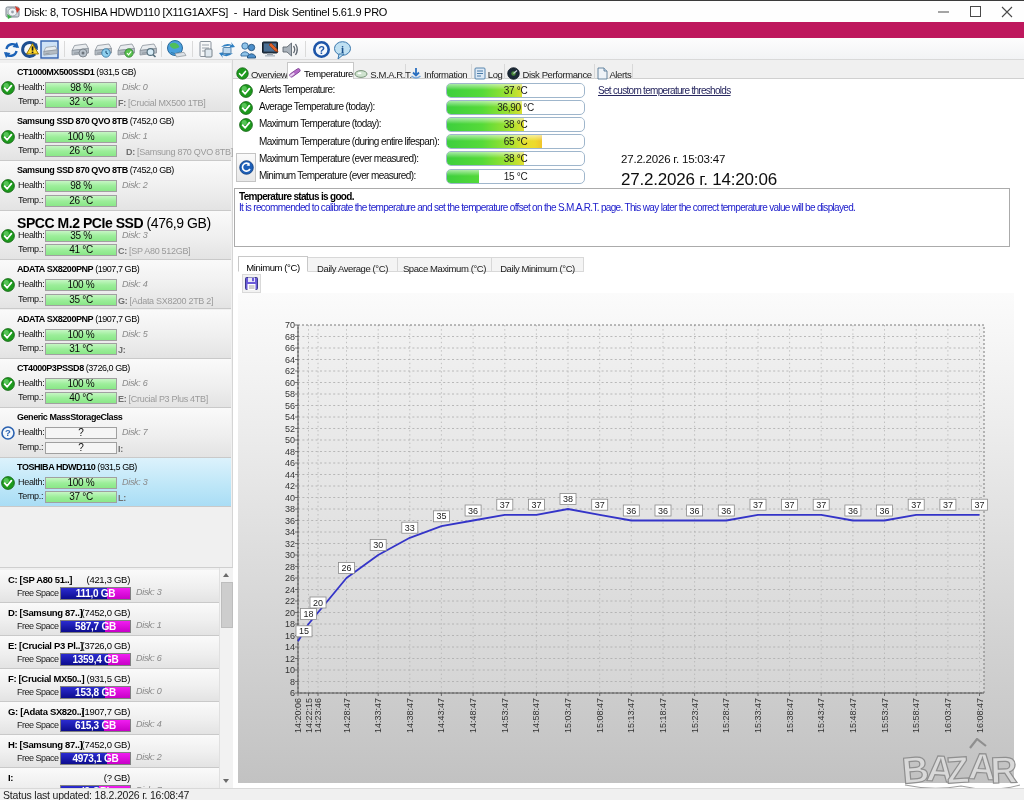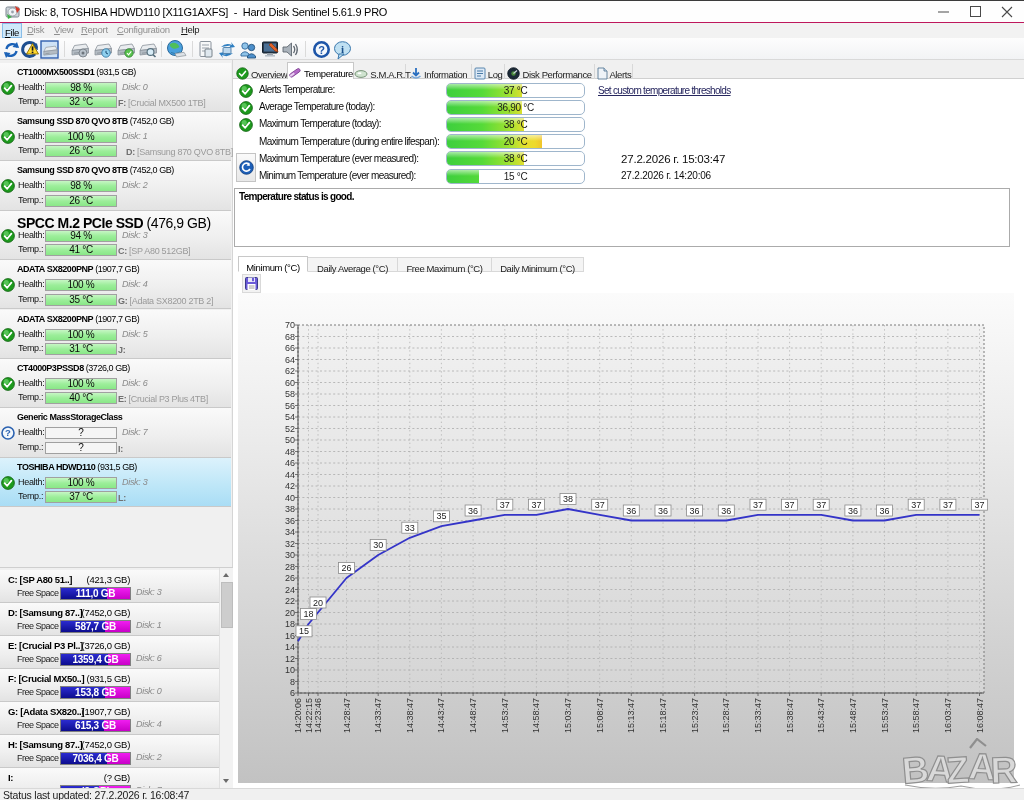--- a/index.html
+++ b/index.html
@@ -37,28 +37,20 @@
 <path d="M10 2 L15 5 L12 9 Z" fill="#d43a2a"></path>
 <path d="M2 10 L7 13 L3 15 Z" fill="#3fae49"></path>
 </svg>
       <span class="abs" style="left:24px;top:5px;font-size:11px;letter-spacing:-0.25px;color:#000;">Disk: 8, TOSHIBA HDWD110 [X11G1AXFS]&nbsp;&nbsp;-&nbsp;&nbsp;Hard Disk Sentinel 5.61.9 PRO</span>
       <svg class="abs" style="left:930px;top:0" width="94" height="21" viewBox="0 0 94 21">
         <line x1="8" y1="11" x2="19" y2="11" stroke="#4a4a4a" stroke-width="1"></line>
         <rect x="40.5" y="5.5" width="10" height="10" fill="none" stroke="#4a4a4a" stroke-width="1"></rect>
         <path d="M72 6 L82 16 M82 6 L72 16" stroke="#4a4a4a" stroke-width="1.1"></path>
       </svg>
     </div>
-    <div class="abs" style="left:0;top:22px;width:1024px;height:15px;background:#f2f2f2;">
-      <div class="abs" style="left:2px;top:0;width:20px;height:15px;background:#cfe8fa;border:1px solid #88bde8;box-sizing:border-box;text-align:center;line-height:14px;"><span class="menu" style="color:#000;"><u>F</u>ile</span></div>
-      <span class="abs menu" style="left:27px;top:1px;color:#8f8f8f;"><u>D</u>isk</span>
-      <span class="abs menu" style="left:54px;top:1px;color:#8f8f8f;"><u>V</u>iew</span>
-      <span class="abs menu" style="left:81px;top:1px;color:#8f8f8f;"><u>R</u>eport</span>
-      <span class="abs menu" style="left:117px;top:1px;color:#8f8f8f;"><u>C</u>onfiguration</span>
-      <span class="abs menu" style="left:181px;top:1px;color:#1a1a1a;"><u>H</u>elp</span>
-    </div>
     <div class="abs" style="left:0;top:37px;width:1024px;height:22px;background:linear-gradient(180deg,#fdfdfd,#f2f3f5);border-bottom:1px solid #d9d9d9;box-sizing:border-box;">
       <svg class="abs" style="left:0;top:2px" width="1024" height="20" viewBox="0 0 1024 20">
         <g transform="translate(3,1)">
           <path d="M14.5 6 A6 6 0 0 0 3.5 8" fill="none" stroke="#1c62b7" stroke-width="2.4"></path>
           <path d="M2.5 12 A6 6 0 0 0 13.5 10" fill="none" stroke="#1c62b7" stroke-width="2.4"></path>
           <path d="M14 1 L16 7 L9.5 6 Z" fill="#1c62b7"></path>
           <path d="M3 17 L1 11 L7.5 12 Z" fill="#1c62b7"></path>
         </g>
         <g transform="translate(21,1)">
           <path d="M15.5 7 A7 7 0 1 0 14 13" fill="none" stroke="#1d4e8f" stroke-width="3"></path>
@@ -203,21 +195,21 @@
       </div>
       <div class="tile" style="top:150.7px;height:48.4px;">
         <div class="abs" style="left:17px;top:4px;font-size:14px;letter-spacing:-0.45px;white-space:nowrap;"><b>SPCC M.2 PCIe SSD</b> (476,9 GB)</div>
         <div class="abs" style="left:1px;top:18px;"><svg width="14" height="14" viewBox="0 0 14 14">
             <circle cx="7" cy="7" r="6.4" fill="#1d9a1d"></circle>
             <circle cx="7" cy="7" r="6.4" fill="none" stroke="#116011" stroke-width="0.8"></circle>
             <circle cx="5.2" cy="4.6" r="2.6" fill="#6fd66f" opacity="0.7"></circle>
             <path d="M3.6 7.2 L6.2 9.8 L10.4 4.6" fill="none" stroke="#fff" stroke-width="1.8" stroke-linecap="round" stroke-linejoin="round"></path>
           </svg></div>
         <span class="abs fs11" style="left:18px;top:19px;color:#111;">Health:</span>
-        <div class="gbar" style="top:19px;">94 %</div>
+        <div class="gbar" style="top:19px;">35 %</div>
         <span class="abs fs11 it" style="left:122px;top:19px;">Disk: 3</span>
         <span class="abs fs11" style="left:18px;top:33.5px;color:#111;">Temp.:</span>
         <div class="gbar" style="top:33.5px;">41 °C</div>
         <span class="abs" style="left:118px;top:35.5px;font-size:9px;letter-spacing:-0.3px;white-space:nowrap;"><b style="color:#707070;">C:</b> <span style="color:#9a9a9a;">[SP A80 512GB]</span></span>
       </div>
       <div class="tile" style="top:200.1px;height:48.4px;">
         <div class="abs" style="left:17px;top:4px;font-size:9px;letter-spacing:-0.45px;white-space:nowrap;"><b>ADATA SX8200PNP</b> (1907,7 GB)</div>
         <div class="abs" style="left:1px;top:18px;"><svg width="14" height="14" viewBox="0 0 14 14">
             <circle cx="7" cy="7" r="6.4" fill="#1d9a1d"></circle>
             <circle cx="7" cy="7" r="6.4" fill="none" stroke="#116011" stroke-width="0.8"></circle>
@@ -345,21 +337,21 @@
           </div>
           <span class="abs fs11 it" style="left:136px;top:17px;">Disk: 4</span>
         </div>
         <div class="tile" style="top:167px;height:32px;width:219px;">
           <div class="abs" style="left:8px;top:4px;font-size:9.5px;letter-spacing:-0.35px;white-space:nowrap;"><b>H: [Samsung 87..]</b></div>
           <div class="abs" style="left:60px;top:4px;width:70px;text-align:right;font-size:9.5px;letter-spacing:-0.3px;white-space:nowrap;">(7452,0 GB)</div>
           <span class="abs" style="left:17px;top:18px;font-size:9px;letter-spacing:-0.5px;color:#222;">Free Space</span>
           <div class="abs" style="left:60px;top:16.5px;width:69px;height:11px;border:1px solid #808080;overflow:hidden;">
             <div class="abs" style="left:0;top:0;width:67%;height:11px;background:linear-gradient(180deg,#2b2bd0,#0d0d8e);"></div>
             <div class="abs" style="left:67%;top:0;width:33%;height:11px;background:linear-gradient(180deg,#f01df0,#c800c8);"></div>
-            <div class="abs" style="left:0;top:0;width:69px;text-align:center;font-size:10px;letter-spacing:-0.25px;line-height:11px;color:#fff;font-weight:bold;">7036,4 GB</div>
+            <div class="abs" style="left:0;top:0;width:69px;text-align:center;font-size:10px;letter-spacing:-0.25px;line-height:11px;color:#fff;font-weight:bold;">4973,1 GB</div>
           </div>
           <span class="abs fs11 it" style="left:136px;top:17px;">Disk: 2</span>
         </div>
         <div class="tile" style="top:200px;height:32px;width:219px;">
           <div class="abs" style="left:8px;top:4px;font-size:9.5px;letter-spacing:-0.35px;white-space:nowrap;"><b>I:</b></div>
           <div class="abs" style="left:60px;top:4px;width:70px;text-align:right;font-size:9.5px;letter-spacing:-0.3px;white-space:nowrap;">(? GB)</div>
           <span class="abs" style="left:17px;top:18px;font-size:9px;letter-spacing:-0.5px;color:#222;">Free Space</span>
           <div class="abs" style="left:60px;top:16.5px;width:69px;height:11px;border:1px solid #808080;overflow:hidden;">
             <div class="abs" style="left:0;top:0;width:55%;height:11px;background:linear-gradient(180deg,#2b2bd0,#0d0d8e);"></div>
             <div class="abs" style="left:55%;top:0;width:45%;height:11px;background:linear-gradient(180deg,#f01df0,#c800c8);"></div>
@@ -444,51 +436,52 @@
       <span class="rowlab" style="left:26px;top:58.4px;">Maximum Temperature (today):</span>
       <div class="tbarw" style="left:213px;top:56.9px;">
         <div class="tfill" style="width:77px;"></div>
         <div class="tgloss"></div>
         <div class="tval">38 °C</div>
       </div>
       <span class="rowlab" style="left:26px;top:75.6px;">Maximum Temperature (during entire lifespan):</span>
       <div class="tbarw" style="left:213px;top:74.1px;">
         <div class="tfill" style="width:95px;"></div>
         <div class="tgloss"></div>
-        <div class="tval">20 °C</div>
+        <div class="tval">65 °C</div>
       </div>
       <span class="rowlab" style="left:26px;top:92.8px;">Maximum Temperature (ever measured):</span>
       <div class="tbarw" style="left:213px;top:91.3px;">
         <div class="tfill" style="width:77px;"></div>
         <div class="tgloss"></div>
         <div class="tval">38 °C</div>
       </div>
       <span class="abs" style="left:388px;top:92.8px;font-size:11.5px;letter-spacing:-0.2px;color:#0d0d0d;">27.2.2026 г. 15:03:47</span>
       <span class="rowlab" style="left:26px;top:110.0px;">Minimum Temperature (ever measured):</span>
       <div class="tbarw" style="left:213px;top:108.5px;">
         <div class="tfill" style="width:32px;"></div>
         <div class="tgloss"></div>
         <div class="tval">15 °C</div>
       </div>
-      <span class="abs" style="left:388px;top:110.0px;font-size:10px;letter-spacing:-0.2px;color:#0d0d0d;">27.2.2026 г. 14:20:06</span>
+      <span class="abs" style="left:388px;top:110.0px;font-size:17px;letter-spacing:-0.2px;color:#0d0d0d;">27.2.2026 г. 14:20:06</span>
       <div class="abs" style="left:3px;top:93px;width:20px;height:29px;background:linear-gradient(180deg,#fafafa,#e8e8e8);border:1px solid #c4c4c4;box-sizing:border-box;">
         <svg class="abs" style="left:1.5px;top:6px" width="15" height="15" viewBox="0 0 15 15">
           <circle cx="7.5" cy="7.5" r="6.8" fill="#1d5fb8"></circle>
           <circle cx="7.5" cy="7.5" r="6.8" fill="none" stroke="#0d3a78" stroke-width="0.8"></circle>
           <path d="M10.5 4.5 A4 4 0 1 0 11 9" fill="none" stroke="#fff" stroke-width="1.6"></path>
           <path d="M10 2.5 L10.8 6 L7.5 5.5 Z" fill="#fff"></path>
         </svg>
       </div>
       <span class="abs" style="left:365px;top:25px;font-size:10px;letter-spacing:-0.7px;color:#26265e;text-decoration:underline;">Set custom temperature thresholds</span>
       <div class="abs" style="left:1px;top:128px;width:776px;height:59px;background:#fff;border:1px solid #ababab;box-sizing:border-box;padding:2px 4px;">
         <div style="font-size:10px;letter-spacing:-0.68px;color:#000;font-weight:bold;">Temperature status is good.</div>
+        <div style="font-size:10px;letter-spacing:-0.68px;color:#2020cc;">It is recommended to calibrate the temperature and set the temperature offset on the S.M.A.R.T. page. This way later the correct temperature value will be displayed.</div>
       </div>
       <div class="abs" style="left:5px;top:196px;width:70px;height:16px;background:#fff;border:1px solid #c8c8c8;border-bottom:1px solid #fff;box-sizing:border-box;text-align:center;z-index:2;"><span style="font-size:9.5px;letter-spacing:-0.4px;color:#000;line-height:15px;">Minimum (°C)</span></div>
       <div class="abs" style="left:75px;top:197px;width:90px;height:15px;background:#f4f4f4;border:1px solid #d8d8d8;border-left:none;box-sizing:border-box;text-align:center;"><span style="font-size:9.5px;letter-spacing:-0.4px;color:#222;line-height:14px;">Daily Average (°C)</span></div>
-      <div class="abs" style="left:165px;top:197px;width:94px;height:15px;background:#f4f4f4;border:1px solid #d8d8d8;border-left:none;box-sizing:border-box;text-align:center;"><span style="font-size:9.5px;letter-spacing:-0.4px;color:#222;line-height:14px;">Free Maximum (°C)</span></div>
+      <div class="abs" style="left:165px;top:197px;width:94px;height:15px;background:#f4f4f4;border:1px solid #d8d8d8;border-left:none;box-sizing:border-box;text-align:center;"><span style="font-size:9.5px;letter-spacing:-0.4px;color:#222;line-height:14px;">Space Maximum (°C)</span></div>
       <div class="abs" style="left:259px;top:197px;width:92px;height:15px;background:#f4f4f4;border:1px solid #d8d8d8;border-left:none;box-sizing:border-box;text-align:center;"><span style="font-size:9.5px;letter-spacing:-0.4px;color:#222;line-height:14px;">Daily Minimum (°C)</span></div>
       <div class="abs" style="left:9px;top:214px;width:17px;height:17px;background:#f2f2f2;border:1px solid #d9d9d9;">
         <svg class="abs" style="left:1.5px;top:1.5px" width="13" height="13" viewBox="0 0 13 13">
           <rect x="0.5" y="0.5" width="12" height="12" rx="1" fill="#6a5ad8" stroke="#3a3a8a" stroke-width="1"></rect>
           <rect x="3" y="0.5" width="7" height="4.5" fill="#e8e8f8"></rect>
           <rect x="7" y="1" width="2" height="3.2" fill="#6a5ad8"></rect>
           <rect x="2.5" y="7" width="8" height="6" fill="#fff"></rect>
           <line x1="4" y1="9" x2="9.5" y2="9" stroke="#888" stroke-width="0.8"></line>
           <line x1="4" y1="11" x2="9.5" y2="11" stroke="#888" stroke-width="0.8"></line>
         </svg>
@@ -737,14 +730,14 @@
 <text x="0" y="45" transform="rotate(-5 9 42)">B</text>
 <text x="23" y="43" transform="rotate(4 31 42)">A</text>
 <text x="44" y="45" transform="rotate(-4 52 42)">Z</text>
 <text x="65" y="41" transform="rotate(3 73 42)">A</text>
 <text x="88" y="45" transform="rotate(-2 96 42)">R</text>
 </g>
 <path d="M67 10 L74 1 L83 8" fill="none" stroke="#8f8f8f" stroke-width="2.2"></path>
 <path d="M2 47 Q30 53 58 48 Q88 55 117 47" fill="none" stroke="#9f9f9f" stroke-width="1.1"></path>
 </svg>
     <div class="abs" style="left:0;top:787px;width:1024px;height:13px;background:#f0f0f0;border-top:1px solid #d9d9d9;box-sizing:border-box;">
-      <span class="abs" style="left:3px;top:0px;font-size:10.5px;letter-spacing:-0.2px;color:#1a1a1a;">Status last updated: 27.2.2026 г. 16:08:47</span>
+      <span class="abs" style="left:3px;top:0px;font-size:10.5px;letter-spacing:-0.2px;color:#1a1a1a;">Status last updated: 18.2.2026 г. 16:08:47</span>
     </div>
   </div>
 </body></html>

